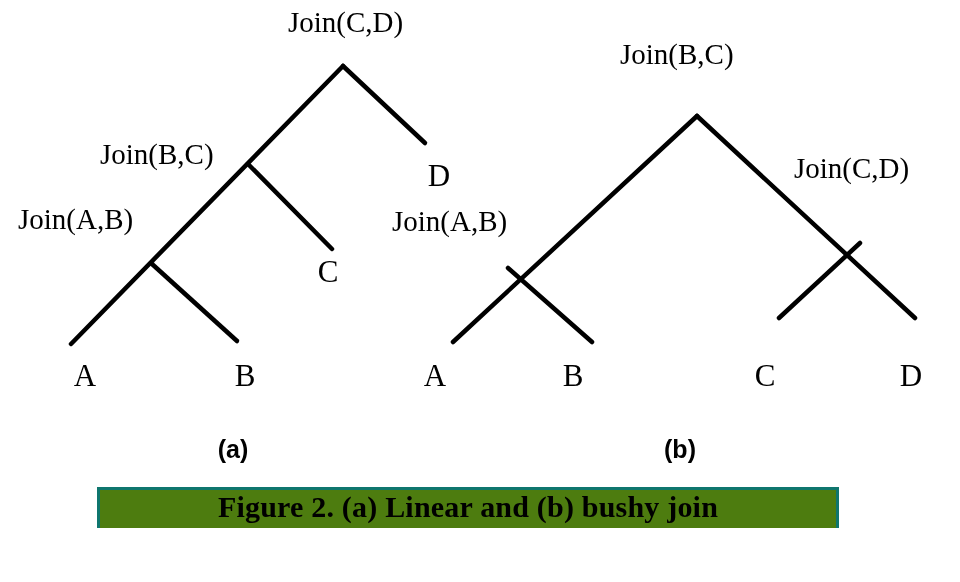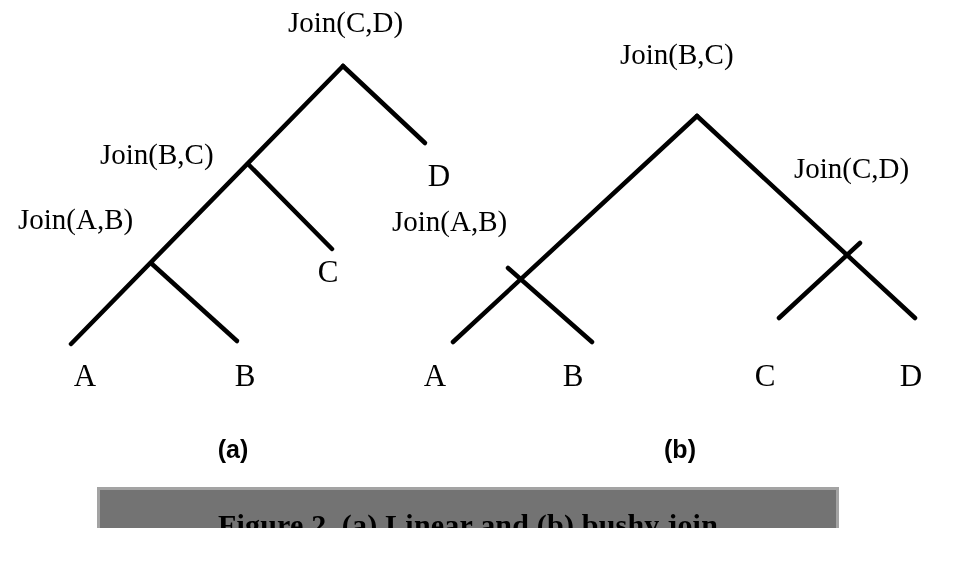--- a/index.html
+++ b/index.html
@@ -51,25 +51,24 @@
     color: #000000;
     white-space: nowrap;
     text-align: center;
   }
   #caption-box {
     position: absolute;
     left: 97px;
     top: 487px;
     width: 742px;
     height: 76px;
-    border: 3px solid #a3a3a3;
+    border: 3px solid #0f766e;
     box-sizing: border-box;
-    background: #737373;
+    background: #4d7c0f;
     display: flex;
-    align-items: center;
     justify-content: center;
   }
   #caption-text {
     font-family: "Liberation Serif", "DejaVu Serif", serif;
     font-weight: bold;
     font-size: 30px;
     letter-spacing: 0.2px;
     color: #000000;
     white-space: nowrap;
   }

